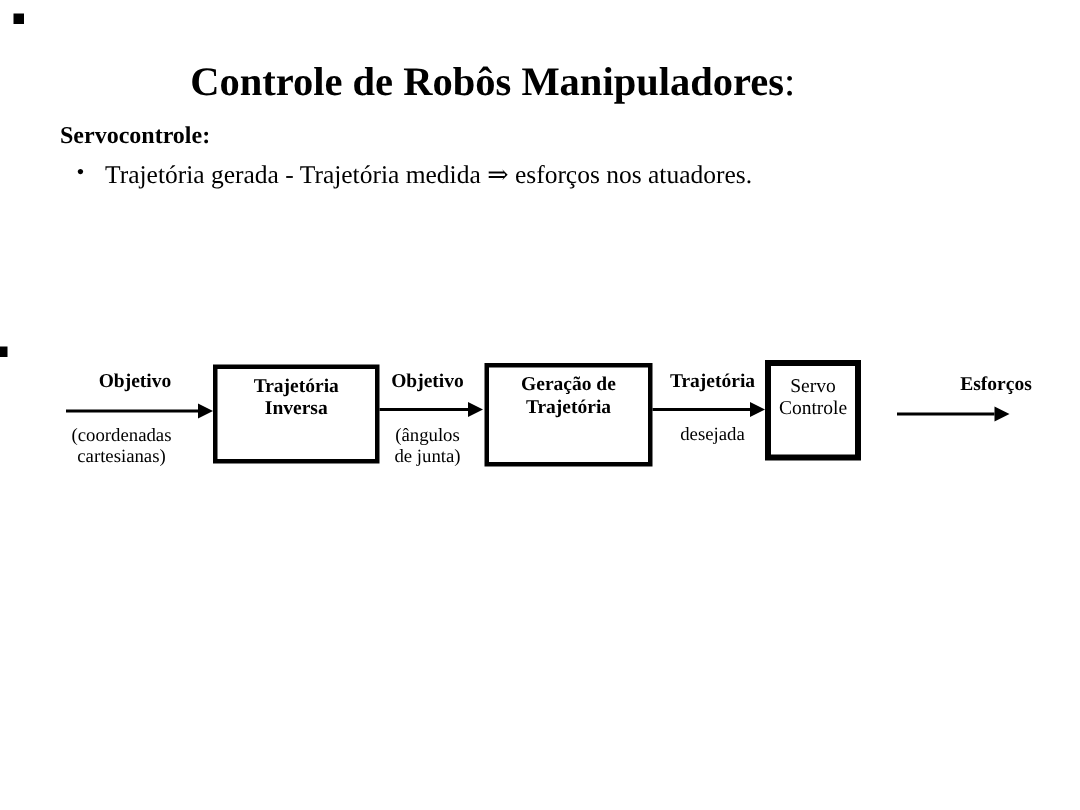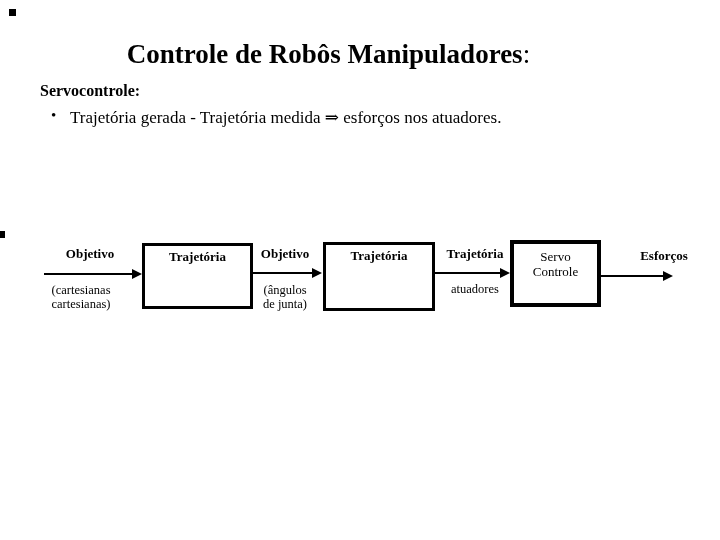--- a/index.html
+++ b/index.html
@@ -54,21 +54,21 @@
   #a2-head{left:312px;top:268px}
   #a2-sub{left:235px;top:284px;width:100px}
 
   #box2{left:323px;top:242px;width:112px;height:69px}
 
   #a3-label{left:425px;top:246px;width:100px}
   #a3-line{left:435px;top:272px;width:65px}
   #a3-head{left:500px;top:268px}
   #a3-sub{left:425px;top:283px;width:100px}
 
-  #box3{left:510px;top:240px;width:91px;height:67px;border-width:4px;font-weight:normal;padding-top:5px}
+  #box3{left:510px;top:240px;width:64px;height:67px;border-width:4px;font-weight:normal;padding-top:5px}
 
   #a4-label{left:614px;top:248px;width:100px}
   #a4-line{left:598px;top:275px;width:65px}
   #a4-head{left:663px;top:271px}
 </style>
 </head>
 <body>
 
 <div class="speck" id="speck-top-left"></div>
 <div class="speck" id="speck-left-edge"></div>
@@ -81,45 +81,47 @@
   <span class="bullet-marker">•</span>
   <span class="bullet-text">Trajetória gerada - Trajetória medida ⇒ esforços nos atuadores.</span>
 </div>
 
 <div>
 
   <div class="flabel" id="a1-label">Objetivo</div>
   <div class="aline" id="a1-line"></div>
   <div class="ahead" id="a1-head"></div>
   <div class="fsub" id="a1-sub">
-    <div>(cartesianas</div>
+    <div>(coordenadas</div>
     <div>cartesianas)</div>
   </div>
 
   <div class="fbox" id="box1">
     <div>Trajetória</div>
+    <div>Inversa</div>
   </div>
 
   <div class="flabel" id="a2-label">Objetivo</div>
   <div class="aline" id="a2-line"></div>
   <div class="ahead" id="a2-head"></div>
   <div class="fsub" id="a2-sub">
     <div>(ângulos</div>
     <div>de junta)</div>
   </div>
 
   <div class="fbox" id="box2">
+    <div>Geração de</div>
     <div>Trajetória</div>
   </div>
 
   <div class="flabel" id="a3-label">Trajetória</div>
   <div class="aline" id="a3-line"></div>
   <div class="ahead" id="a3-head"></div>
   <div class="fsub" id="a3-sub">
-    <div>atuadores</div>
+    <div>desejada</div>
   </div>
 
   <div class="fbox" id="box3">
     <div>Servo</div>
     <div>Controle</div>
   </div>
 
   <div class="flabel" id="a4-label">Esforços</div>
   <div class="aline" id="a4-line"></div>
   <div class="ahead" id="a4-head"></div>

